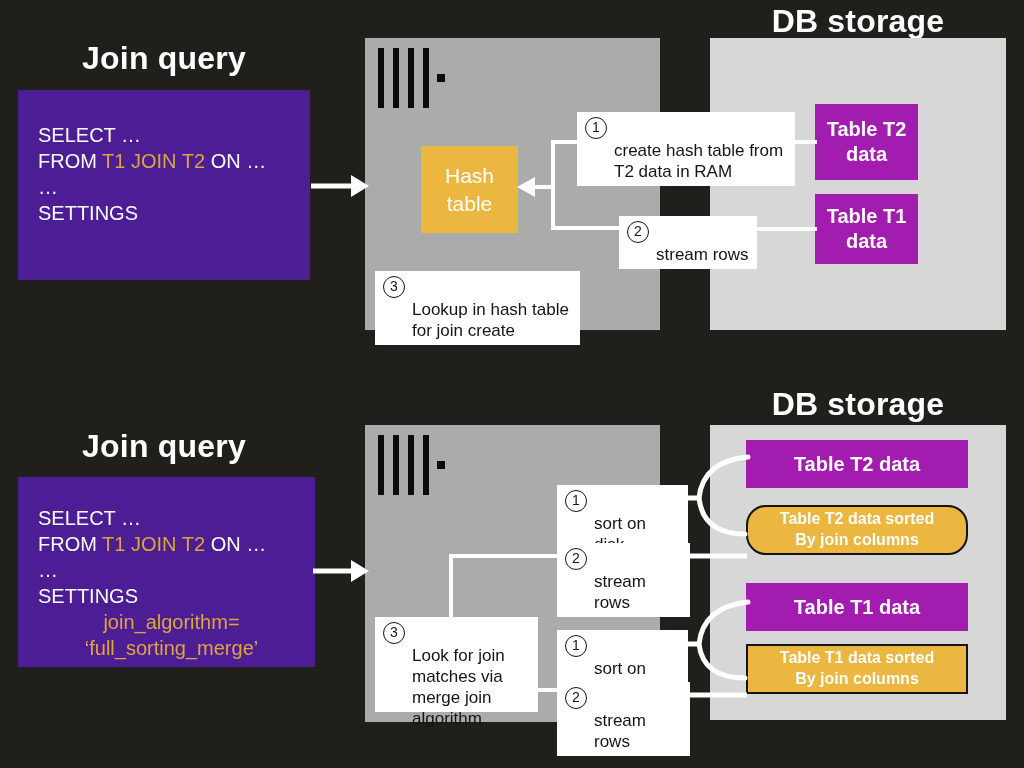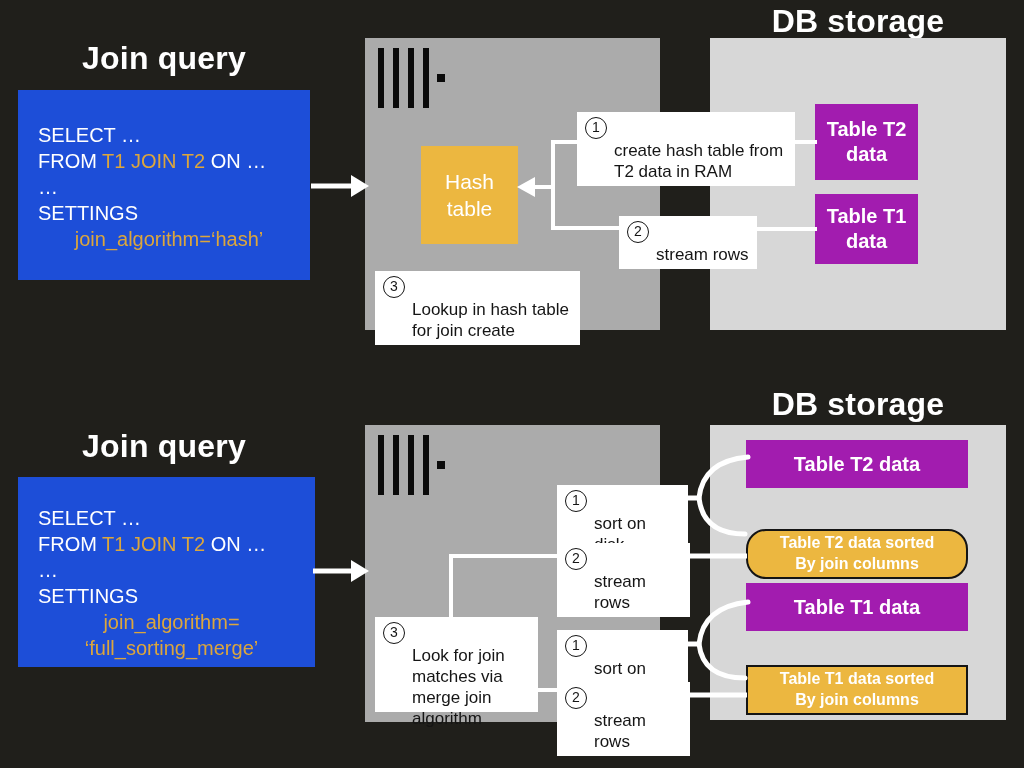--- a/index.html
+++ b/index.html
@@ -7,21 +7,21 @@
     position:relative;width:1024px;height:768px;overflow:hidden;
     background:#201f1b;
     font-family:"Liberation Sans", sans-serif;
   }
   .abs{position:absolute;box-sizing:border-box;}
   .section-title{
     color:#ffffff;font-size:32px;font-weight:bold;text-align:center;
     letter-spacing:.2px;
   }
   .query-box{
-    background:#1d4ed8;color:#ffffff;font-size:20px;line-height:26px;
+    background:#4c1d95;color:#ffffff;font-size:20px;line-height:26px;
     padding:32px 10px 0 20px;font-weight:400;
   }
   .sql-line{white-space:nowrap;}
   .code-orange{color:#dca63c;text-align:center;}
   .server-box{background:#ababab;}
   .db-box{background:#d7d7d7;}
   .logo{position:absolute;left:13px;top:10px;display:flex;align-items:center;height:60px;}
   .logo .bar{width:6px;height:60px;background:#0b0b0b;margin-right:9px;}
   .logo .dot{width:8px;height:8px;background:#0b0b0b;margin-left:-1px;}
   .hash-box{
@@ -98,34 +98,33 @@
     <line x1="690" y1="695" x2="747" y2="695" stroke="#ffffff" stroke-width="5"></line>
   </svg>
 
   <div class="abs section-title" style="left:18px;top:40px;width:292px;">Join query</div>
 
   <div class="abs query-box" style="left:18px;top:90px;width:292px;height:190px;">
     <div class="sql-line"><span>SELECT …</span></div>
     <div class="sql-line"><span>FROM </span><span class="code-orange">T1 JOIN T2</span><span> ON …</span></div>
     <div class="sql-line"><span>…</span></div>
     <div class="sql-line"><span>SETTINGS</span></div>
-    <div class="sql-line code-orange"><span>join_algorithm=‘hash’</span></div>
   </div>
 
   <div class="abs server-box" style="left:365px;top:38px;width:295px;height:292px;">
     <div class="logo">
       <div class="bar"></div>
         <div class="bar"></div>
         <div class="bar"></div>
         <div class="bar"></div>
         <div class="dot"></div>
     </div>
   </div>
 
-  <div class="abs hash-box" style="left:421px;top:146px;width:97px;height:98px;">
+  <div class="abs hash-box" style="left:421px;top:146px;width:97px;height:87px;">
     <span>Hash table</span>
   </div>
 
   <div class="abs step-label" style="left:577px;top:112px;width:218px;">
     <span class="circ">1</span>
     <span class="step-text">create hash table from T2 data in RAM</span>
   </div>
 
   <div class="abs step-label" style="left:619px;top:216px;width:138px;">
     <span class="circ">2</span>
@@ -193,26 +192,26 @@
     <span class="circ">2</span>
     <span class="step-text">stream rows</span>
   </div>
 
   <div class="abs section-title" style="left:710px;top:386px;width:296px;">DB storage</div>
 
   <div class="abs db-box" style="left:710px;top:425px;width:296px;height:295px;">
     <div class="abs table-dark" style="left:36px;top:15px;width:222px;height:48px;">
       <span>Table T2 data</span>
     </div>
-    <div class="abs table-sorted" style="left:36px;top:104px;width:222px;height:50px;border-radius:20px;">
+    <div class="abs table-sorted" style="left:36px;top:80px;width:222px;height:50px;border-radius:20px;">
       <span>Table T2 data sorted</span>
       <span>By join columns</span>
     </div>
     <div class="abs table-dark" style="left:36px;top:158px;width:222px;height:48px;">
       <span>Table T1 data</span>
     </div>
-    <div class="abs table-sorted" style="left:36px;top:240px;width:222px;height:50px;">
+    <div class="abs table-sorted" style="left:36px;top:219px;width:222px;height:50px;">
       <span>Table T1 data sorted</span>
       <span>By join columns</span>
     </div>
   </div>
 
 </div>
 
 </body></html>

